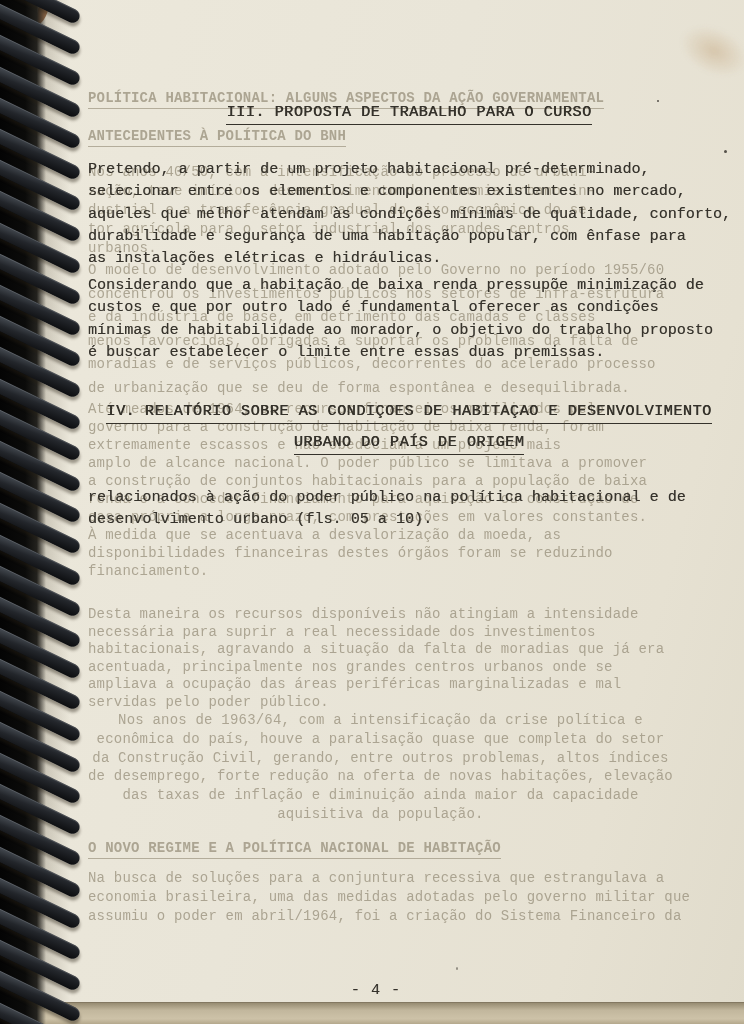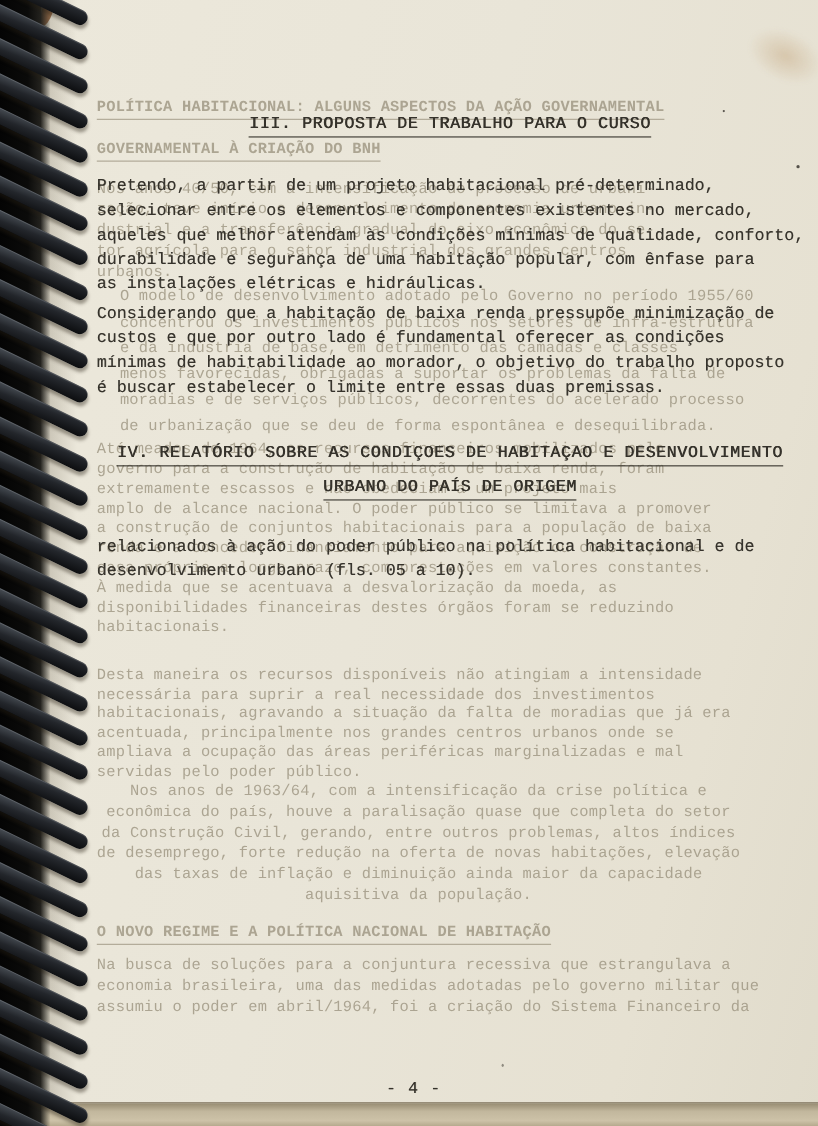--- a/index.html
+++ b/index.html
@@ -35,21 +35,21 @@
   .d2{left:627px;top:100px;width:2px;height:2px;}
   .d3{left:426px;top:967px;width:2px;height:3px;opacity:.6;}
 
   
   .ghost{position:absolute;left:58px;z-index:2;color:#9b937f;opacity:.78;
          font-size:14px;letter-spacing:.2px;filter:blur(.32px);white-space:nowrap;}
   .ghost .ul{border-bottom:1px solid rgba(140,131,110,.75);padding-bottom:2px;}
   .gh-title{top:90px;font-weight:700;}
   .gh-sub{top:128px;font-weight:700;}
   .gb1{top:163px;line-height:19px;}
-  .gb2{top:259px;line-height:23.5px;margin-left:21px;}
+  .gb2{top:259px;line-height:23.5px;}
   .gb3{top:400px;line-height:18px;}
   .gb4{top:606px;line-height:17.5px;}
   .gh-heading2{top:840px;font-weight:700;}
   .gb5{top:869px;line-height:19px;}
 
   
   .ink{position:absolute;z-index:2;color:#35322b;font-size:15.1px;white-space:nowrap;
        text-shadow:.3px 0 rgba(40,36,28,.45);}
   .para{left:58px;line-height:22.3px;}
   .p1{top:158px;}
@@ -70,21 +70,21 @@
 
   <div class="page">
 
     <div class="speck speck-top"></div>
     <div class="stain-tr"></div>
     <div class="dot d1"></div>
     <div class="dot d2"></div>
     <div class="dot d3"></div>
 
     <div class="ghost gh-title"><span class="ul">POLÍTICA HABITACIONAL: ALGUNS ASPECTOS DA AÇÃO GOVERNAMENTAL</span></div>
-    <div class="ghost gh-sub"><span class="ul">GOVERNAMENTAL À CRIAÇÃO DO BNH</span></div>
+    <div class="ghost gh-sub"><span class="ul">ANTECEDENTES À POLÍTICA DO BNH</span></div>
     <div class="ghost gb1">
         <div class="line">Nos anos 40/50, com a intensificação do processo de urbani-</div>
         <div class="line">zação, teve início o desenvolvimento da economia urbano-in-</div>
         <div class="line">dustrial e a transferência gradual do eixo econômico do se-</div>
         <div class="line">tor agrícola para o setor industrial dos grandes centros</div>
         <div class="line">urbanos.</div>
       </div>
     <div class="ghost gb2">
         <div class="line">O modelo de desenvolvimento adotado pelo Governo no período 1955/60</div>
         <div class="line">concentrou os investimentos públicos nos setores de infra-estrutura</div>
@@ -96,21 +96,21 @@
     <div class="ghost gb3">
         <div class="line">Até meados de 1964, os recursos financeiros mobilizados pelo</div>
         <div class="line">governo para a construção de habitação de baixa renda, foram</div>
         <div class="line">extremamente escassos e não obedeciam a um projeto mais</div>
         <div class="line">amplo de alcance nacional. O poder público se limitava a promover</div>
         <div class="line">a construção de conjuntos habitacionais para a população de baixa</div>
         <div class="line">renda e a conceder financiamento para aquisição ou construção de</div>
         <div class="line">casa própria a longo prazo, com prestações em valores constantes.</div>
         <div class="line">À medida que se acentuava a desvalorização da moeda, as</div>
         <div class="line">disponibilidades financeiras destes órgãos foram se reduzindo</div>
-        <div class="line">habitacionais.</div>
+        <div class="line">financiamento.</div>
       </div>
     <div class="ghost gb4">
         <div class="line">Desta maneira os recursos disponíveis não atingiam a intensidade</div>
         <div class="line">necessária para suprir a real necessidade dos investimentos</div>
         <div class="line">habitacionais, agravando a situação da falta de moradias que já era</div>
         <div class="line">acentuada, principalmente nos grandes centros urbanos onde se</div>
         <div class="line">ampliava a ocupação das áreas periféricas marginalizadas e mal</div>
         <div class="line">servidas pelo poder público.</div>
       </div>
     <div class="ghost gb5x gb5" style="top:711px;line-height:18.8px;text-align:center;">

